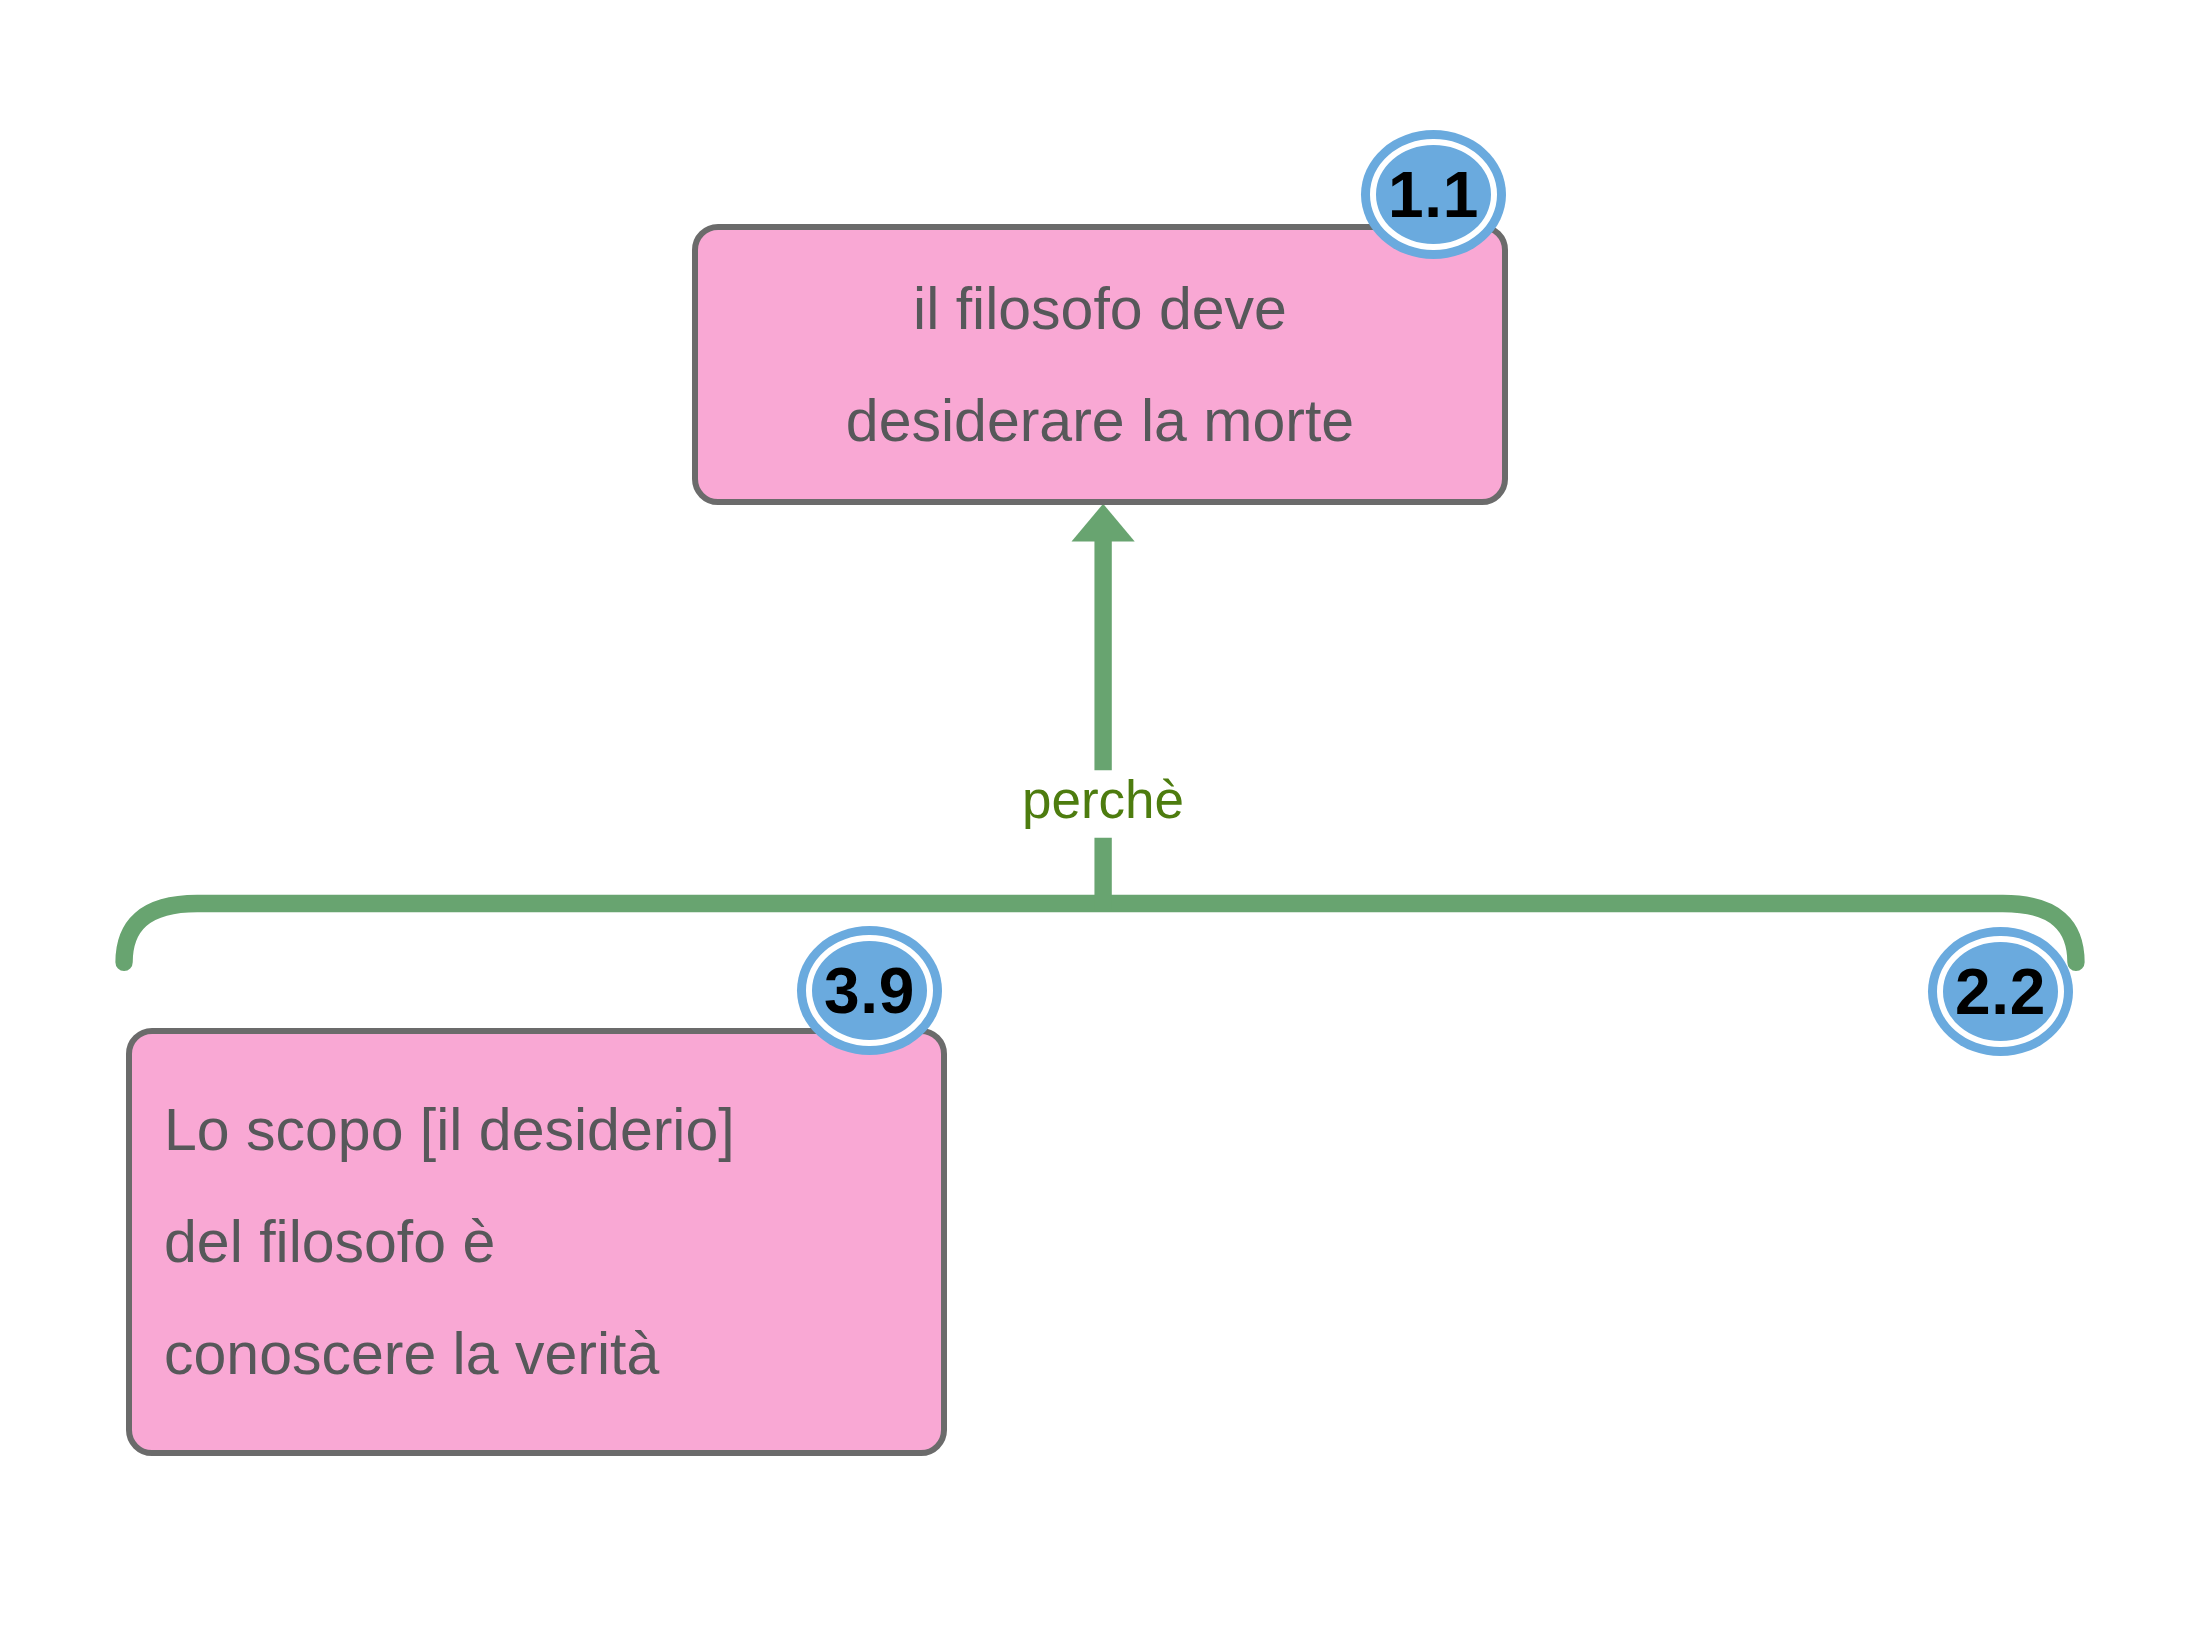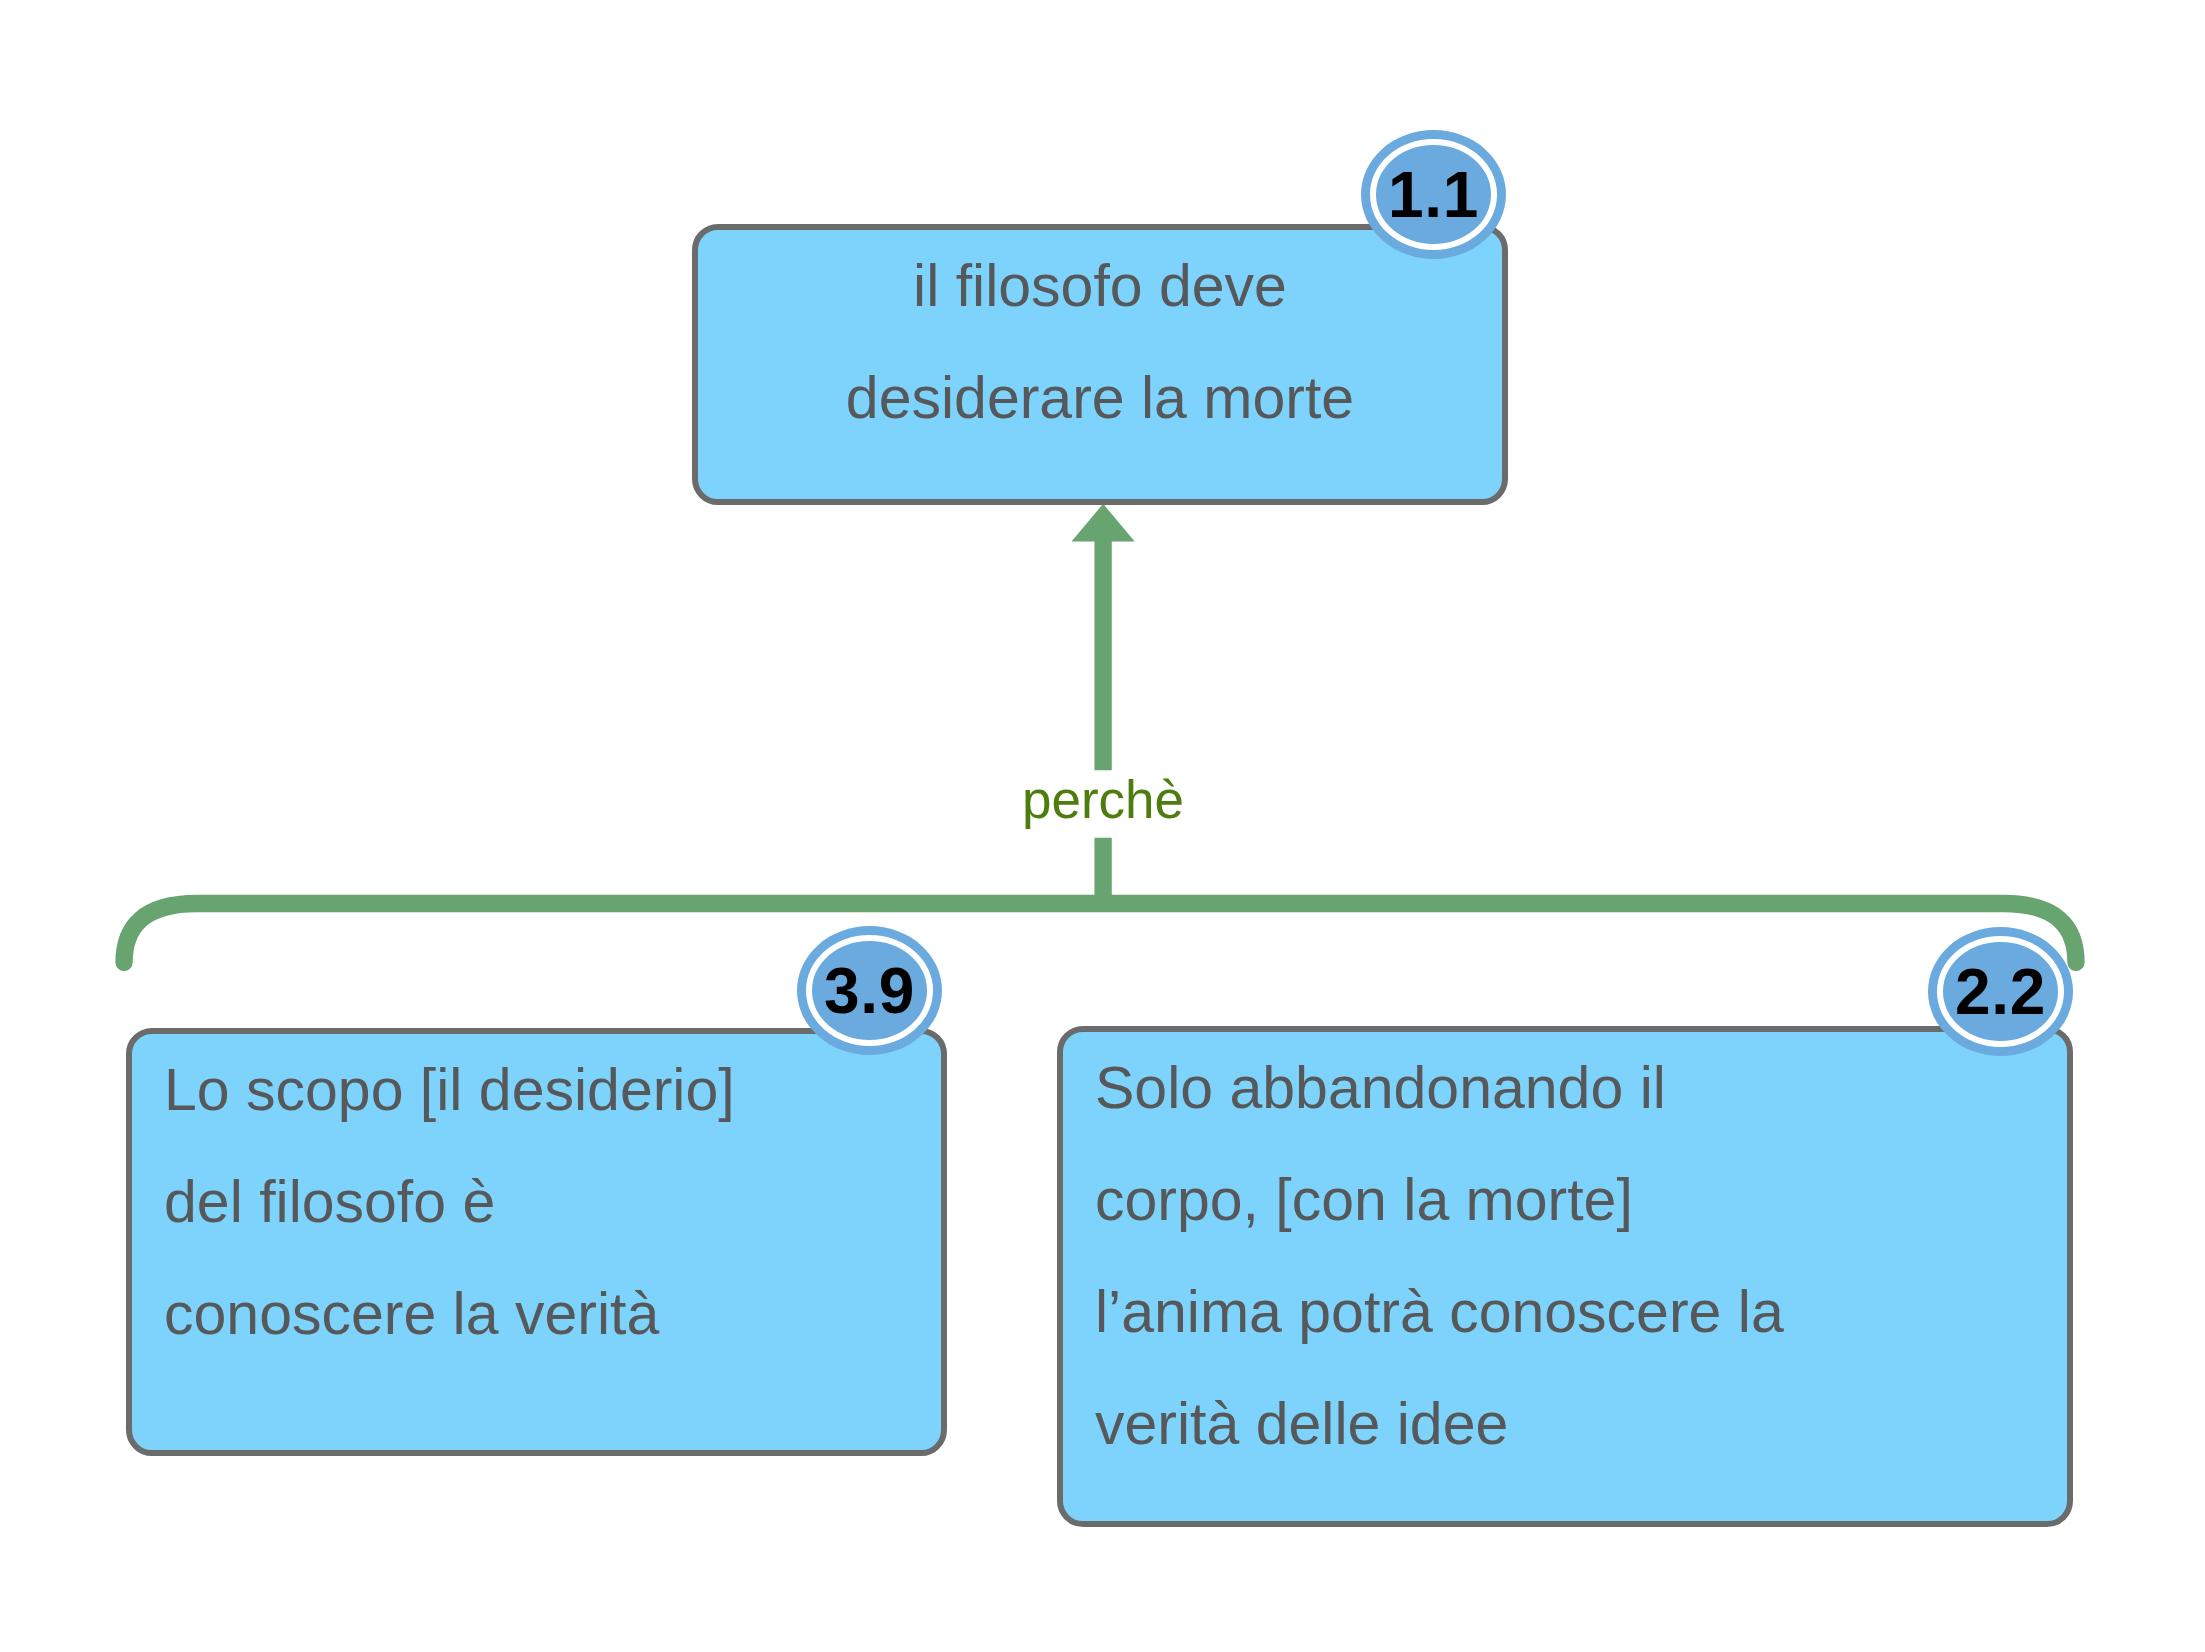--- a/index.html
+++ b/index.html
@@ -17,25 +17,26 @@
   .connector-svg {
     position: absolute;
     left: 0; top: 0;
     width: 2205px; height: 1652px;
     z-index: 1;
   }
 
   
   .node-box {
     position: absolute;
-    background: #7dd3fc;
+    background: #f9a8d4;
     border: 6.2px solid #6b6b6b;
     border-radius: 26px;
     box-sizing: border-box;
     display: flex;
+    align-items: center;
     z-index: 2;
   }
   .node-text {
     font-size: 59px;
     line-height: 112px;
     color: #57585a;
     white-space: pre-line;
     width: 100%;
   }
   #node-1-1 { left: 692px; top: 224px;  width: 816px; height: 281px; }
@@ -111,24 +112,18 @@
 
   <div class="node-box" id="node-2-1">
     <div class="node-text">Lo scopo [il desiderio]
 del filosofo è
 conoscere la verità</div>
   </div>
   <div class="badge" id="badge-2-1">
     <span class="badge-label">3.9</span>
   </div>
 
-  <div class="node-box" id="node-2-2">
-    <div class="node-text">Solo abbandonando il
-corpo, [con la morte]
-l’anima potrà conoscere la
-verità delle idee</div>
-  </div>
   <div class="badge" id="badge-2-2">
     <span class="badge-label">2.2</span>
   </div>
 
 </div>
 
 
 </body></html>

